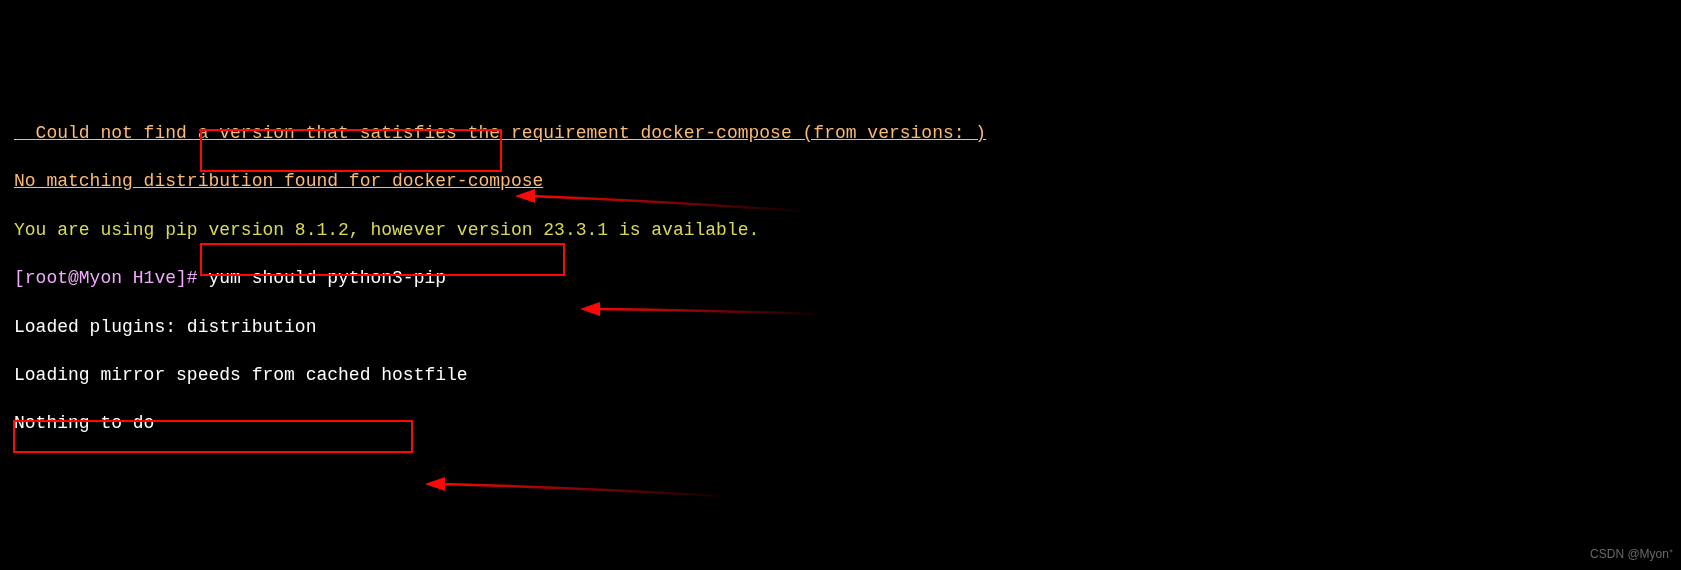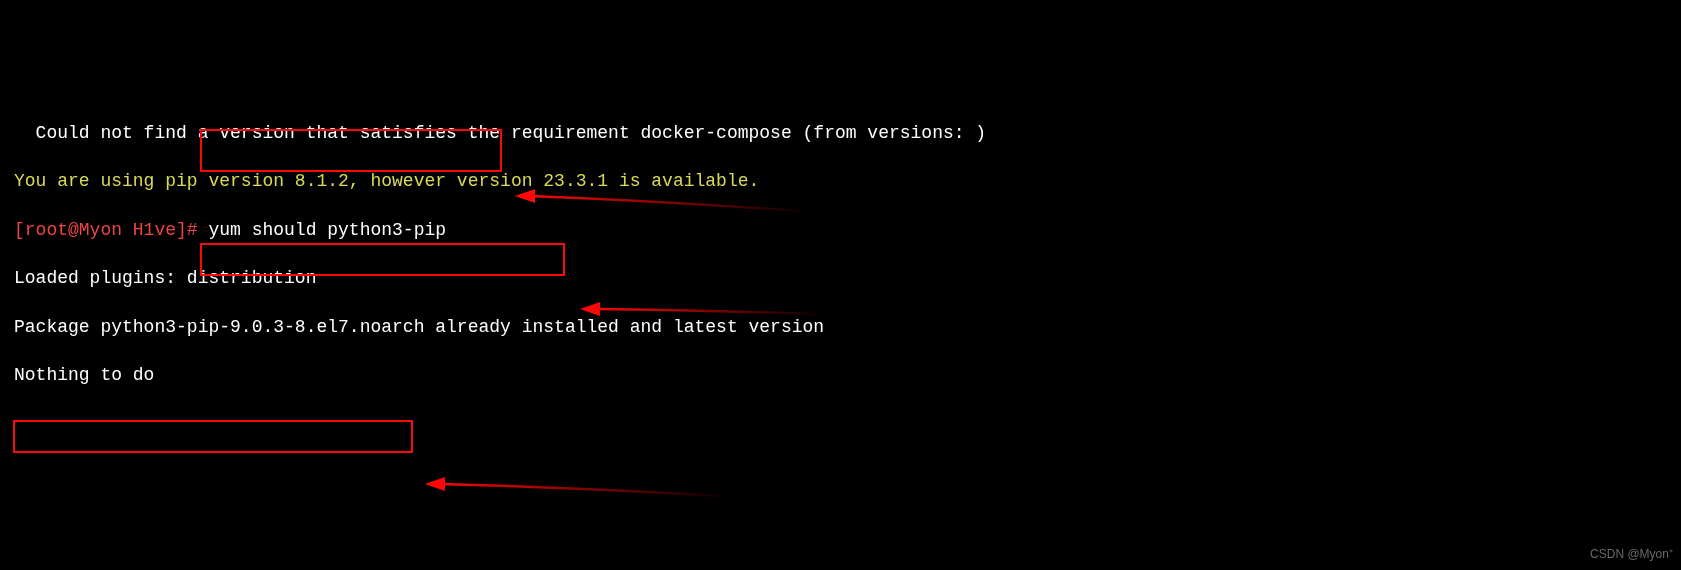--- a/index.html
+++ b/index.html
@@ -15,23 +15,23 @@
       color: #ffffff;
       width: 1681px;
       height: 570px;
       overflow: hidden;
       position: relative;
       white-space: pre;
       padding-left: 14px;
       padding-top: 0;
     }
     .white { color: #ffffff; }
-    .red { color: #ffffff; }
+    .red { color: #fdba74; text-decoration: underline; }
     .yellow { color: #dada55; margin-top: 40px; }
-    .prompt { color: #ef4444; font-family: Liberation Mono, monospace; }
+    .prompt { color: #f0abfc; font-family: Liberation Mono, monospace; }
 
     .highlight-box {
       position: absolute;
       border: 2px solid #fc0808;
       background: transparent;
       pointer-events: none;
     }
     .arrow {
       position: absolute;
       pointer-events: none;
@@ -47,24 +47,25 @@
     }
     .line-wrap { position: relative; }
   </style>
 </head>
 <body>
 
 
 
 <div class="terminal">
 <div class="line-wrap"><span class="red">  Could not find a version that satisfies the requirement docker-compose (from versions: )</span></div>
+<div class="line-wrap"><span class="red">No matching distribution found for docker-compose</span></div>
 <div class="line-wrap"><span class="yellow">You are using pip version 8.1.2, however version 23.3.1 is available.</span></div>
 <div class="line-wrap"><span class="prompt">[root@Myon H1ve]# </span><span class="white">yum should python3-pip</span></div>
 <div class="line-wrap"><span class="white">Loaded plugins: distribution</span></div>
-<div class="line-wrap"><span class="white">Package python3-pip-9.0.3-8.el7.noarch already installed and latest version</span></div>
+<div class="line-wrap"><span class="white">Loading mirror speeds from cached hostfile</span></div>
 <div class="line-wrap"><span class="white">Nothing to do</span></div>
 
 
 
 
 
 
 
 
 

